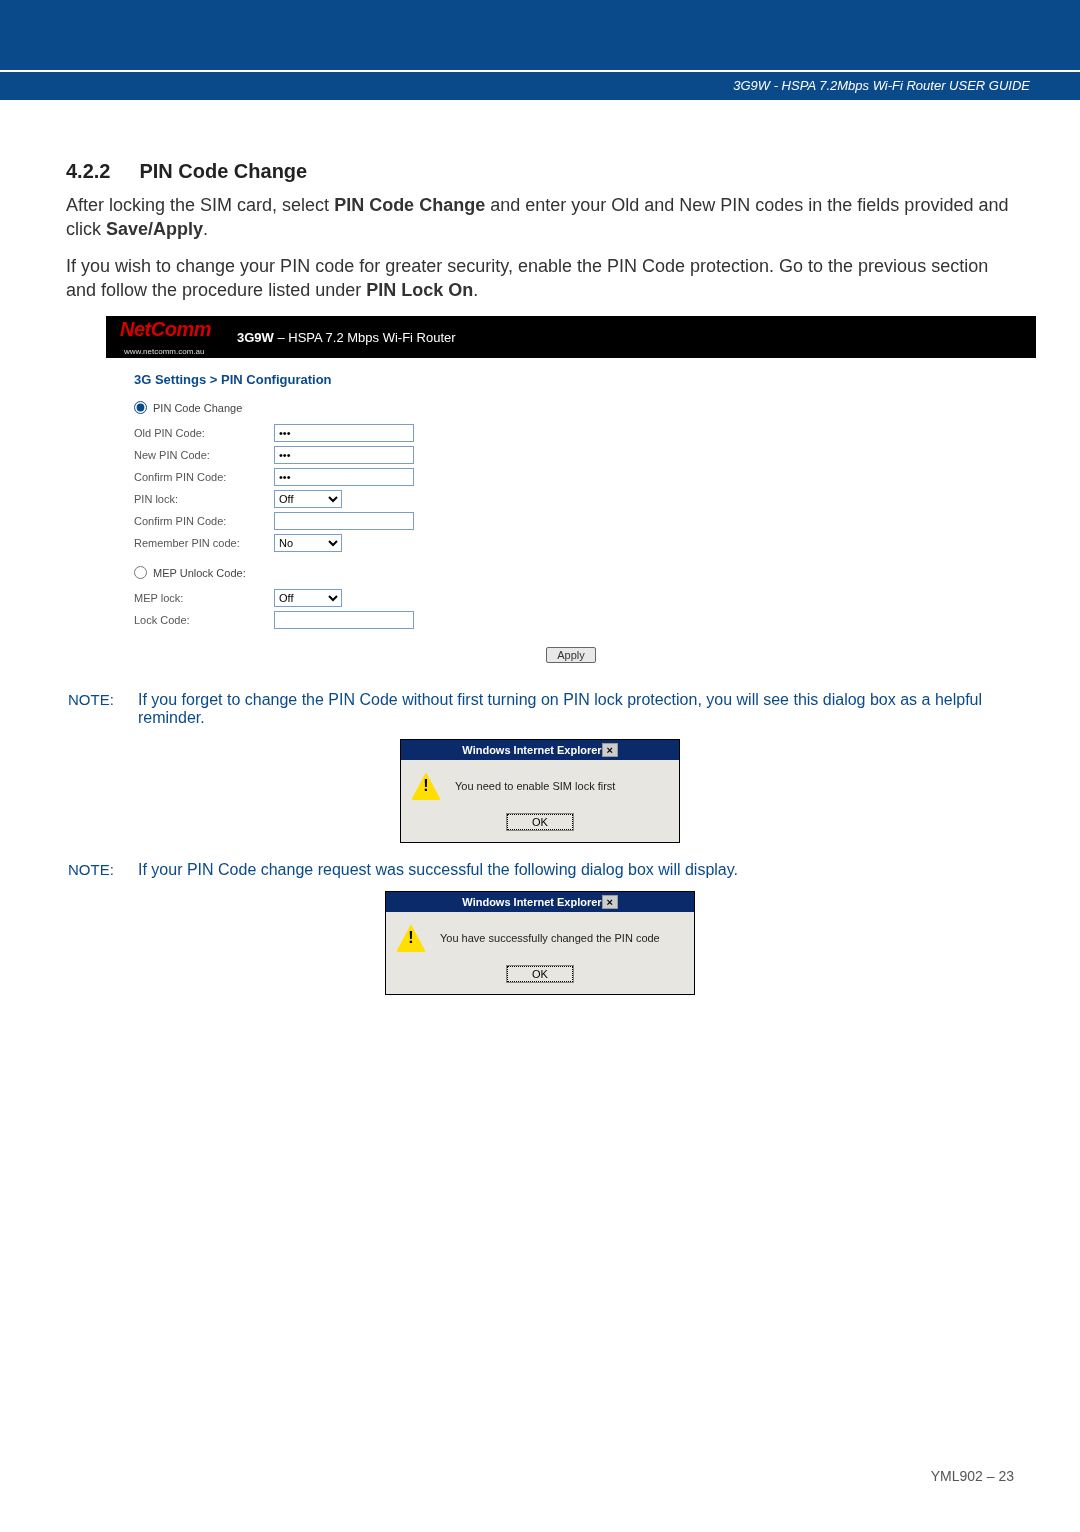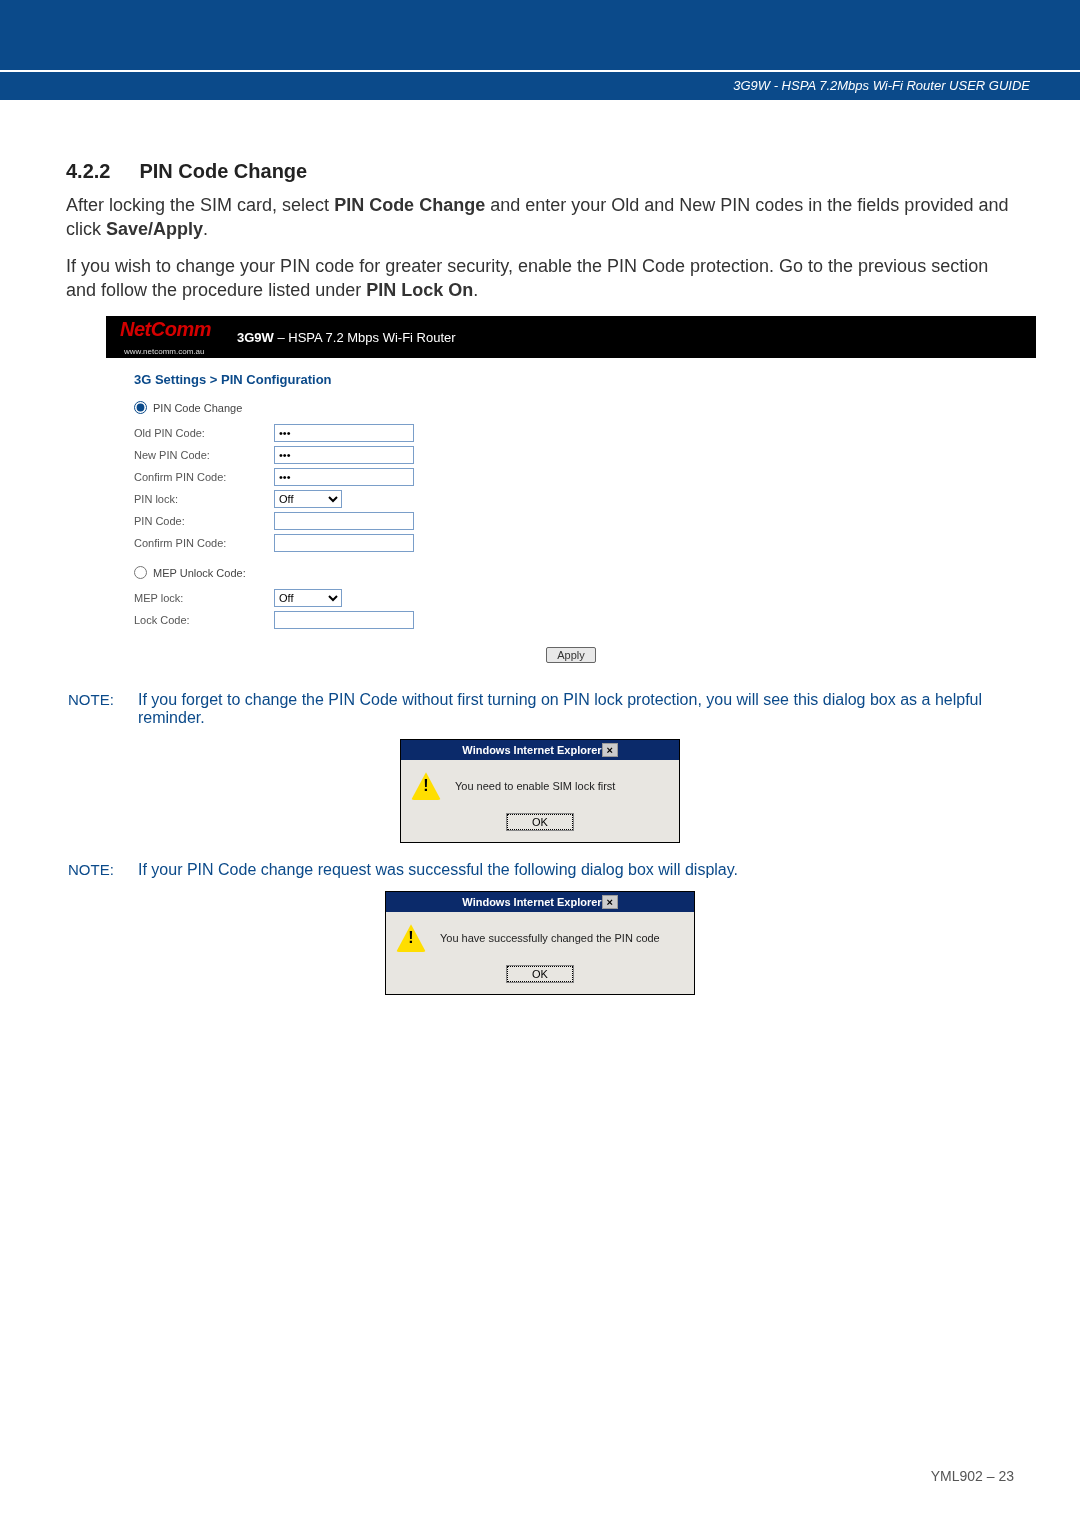--- a/index.html
+++ b/index.html
@@ -207,26 +207,26 @@
       <div class="field-row">
         <span class="field-label">Confirm PIN Code:</span>
         <input class="field-input" type="text" value="•••" style="">
       </div>
 
       <div class="field-row">
         <span class="field-label">PIN lock:</span>
         <select class="field-select"><option>Off</option></select>
       </div>
       <div class="field-row">
-        <span class="field-label">PIN Code:</span>
-        <input class="field-input" type="text" value="" style="">
-      </div>
-      <div class="field-row">
         <span class="field-label">Confirm PIN Code:</span>
         <input class="field-input" type="text" value="" style="">
+      </div>
+      <div class="field-row">
+        <span class="field-label">Remember PIN code:</span>
+        <select class="field-select"><option>No</option></select>
       </div>
 
       <div class="radio-row" style="margin-top:14px;">
         <input type="radio" style="">
         <span>MEP Unlock Code:</span>
       </div>
       <div class="field-row">
         <span class="field-label">MEP lock:</span>
         <select class="field-select"><option>Off</option></select>
       </div>

